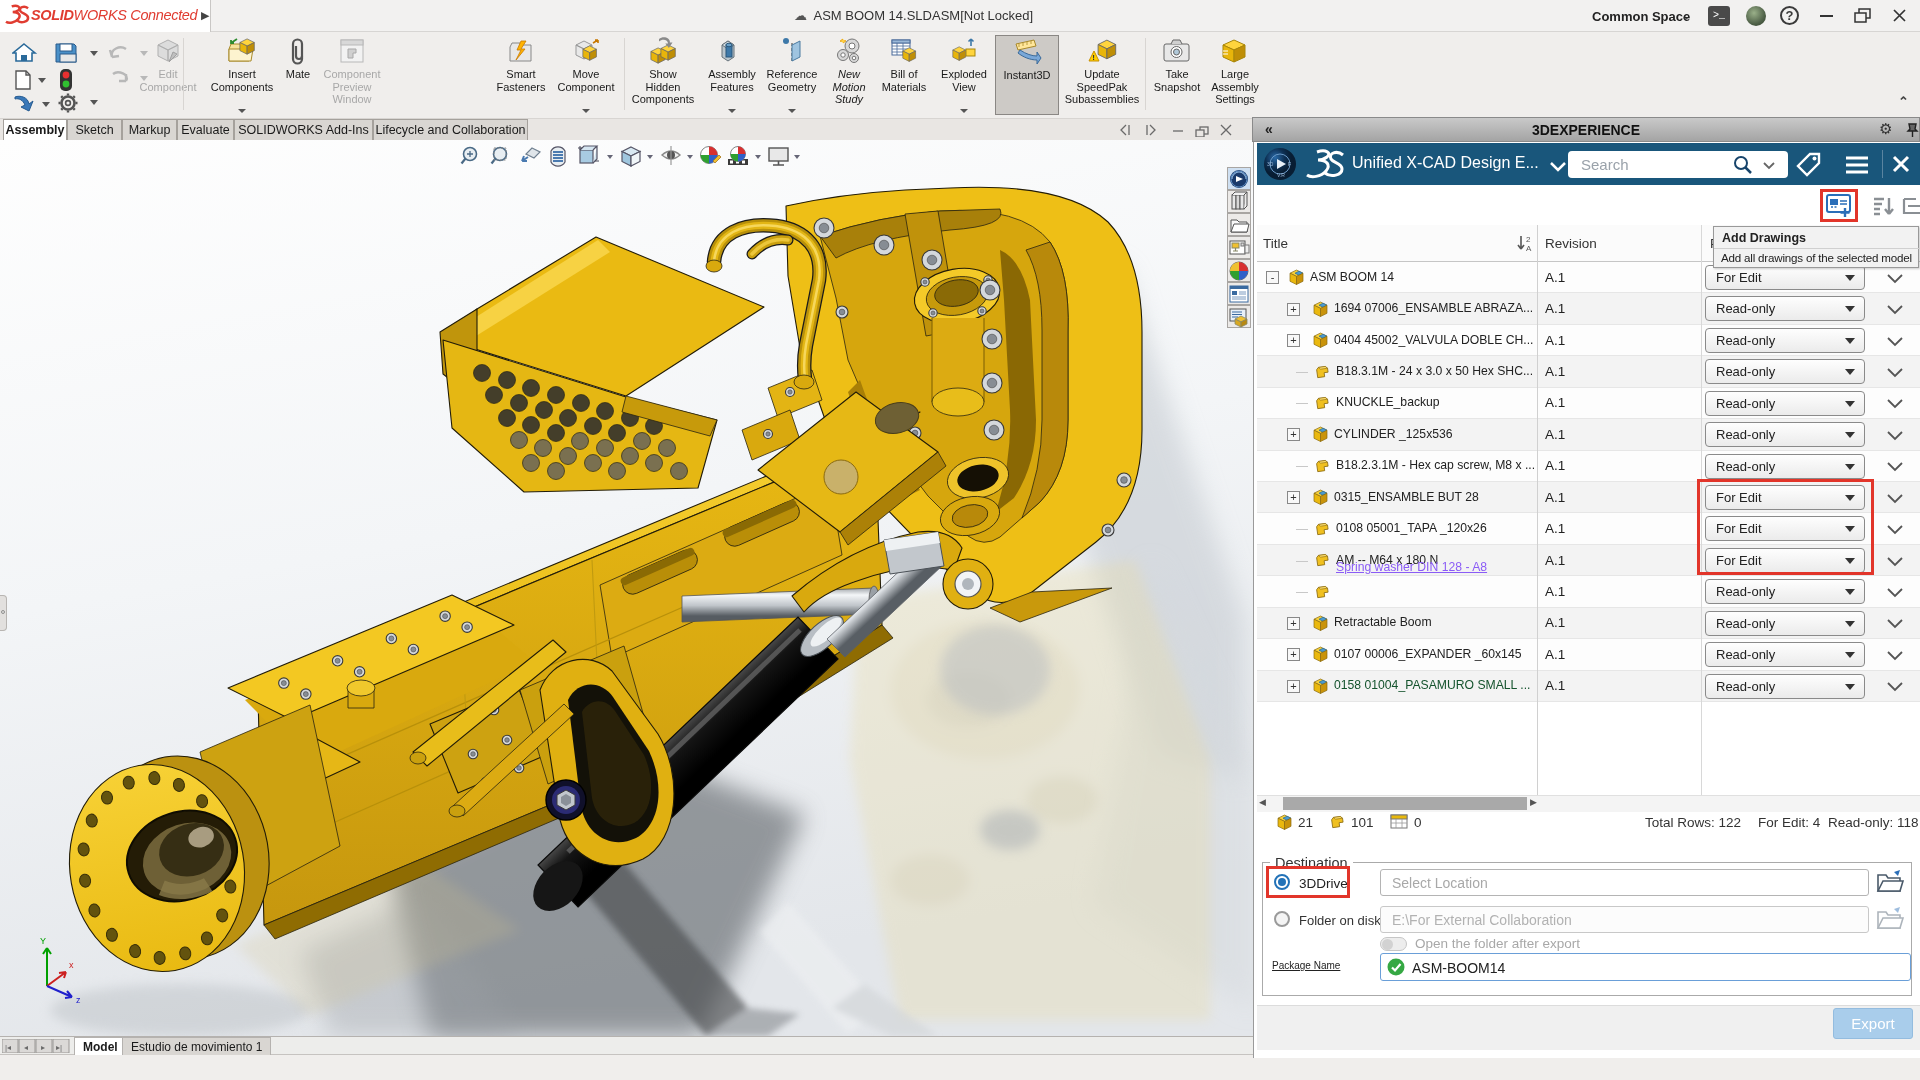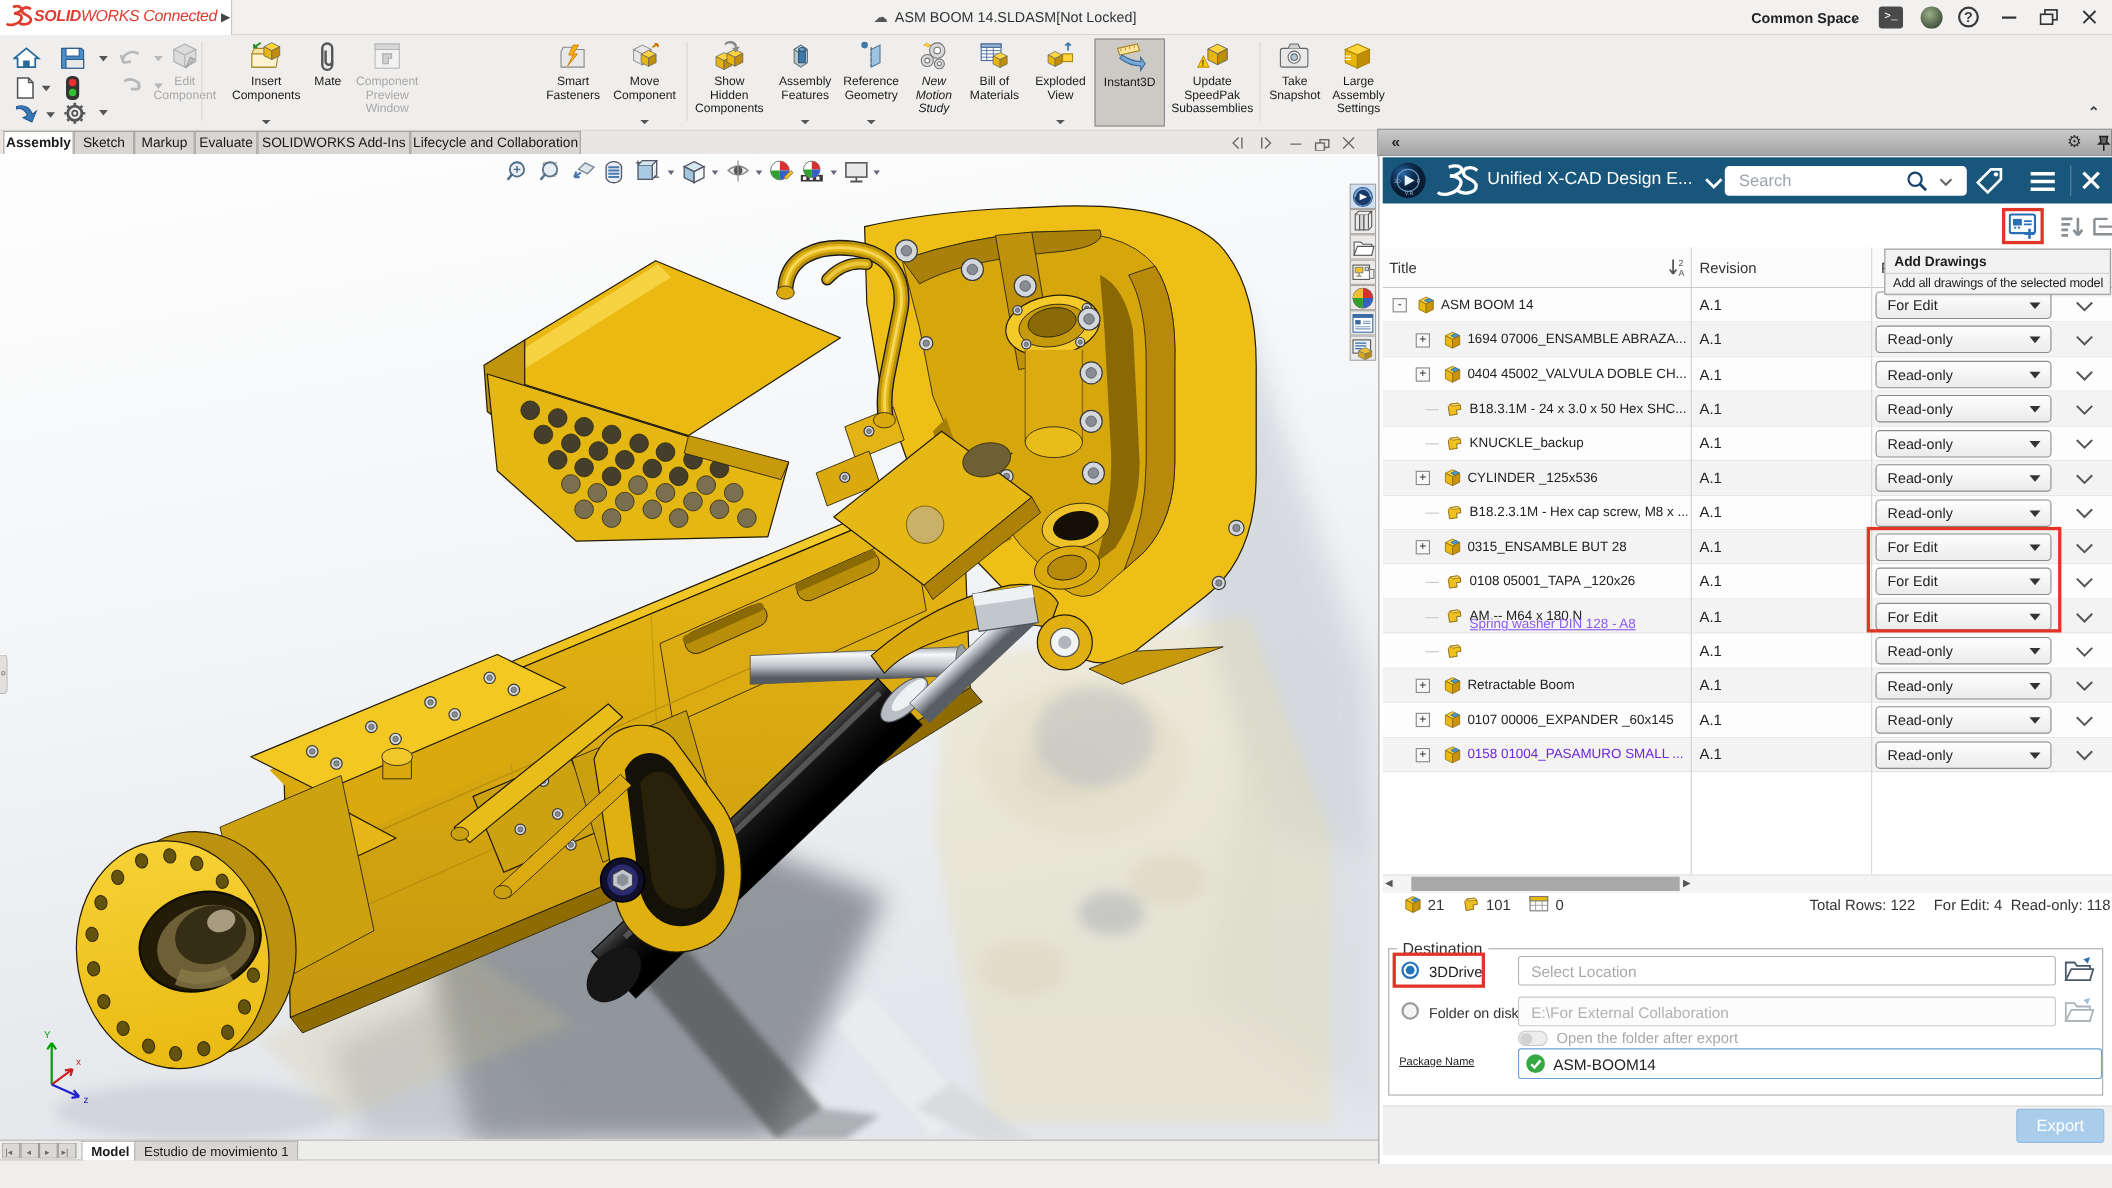--- a/index.html
+++ b/index.html
@@ -671,20 +671,21 @@
           <text x="22" y="11">◂</text>
           <text x="39" y="11">▸</text>
           <text x="54" y="11">▸|</text>
         </g>
     </svg>
     <div class="mtab" style="left:74px; font-weight:bold; background:#fff; border:1px solid #b5b2af; border-bottom:none;">Model</div>
     <div class="mtab" style="left:122px; background:#d9d6d2; border:1px solid #b5b2af; border-bottom:none;">Estudio de movimiento 1</div>
   </div>
   <div id="dexbar">
     <div class="abs" style="left:12px; top:3px; font-size:14px; font-weight:bold; color:#222;">«</div>
+    <div class="abs" style="left:0; top:4px; width:666px; text-align:center; font-size:14px; font-weight:bold; color:#111;">3DEXPERIENCE</div>
     <div class="abs" style="left:626px; top:2px; font-size:15px; color:#333;">⚙</div>
     <svg class="abs" style="left:652px; top:4px" width="15" height="16" viewBox="0 0 15 16">
         <path d="M4 2 L11 2 L10 7 L12 9 L3 9 L5 7 Z M7.5 9 L7.5 15" stroke="#222" stroke-width="1.4" fill="#666"></path>
       </svg>
   </div>
   <div id="panel"></div>
   <div id="bluehdr"></div>
   <svg class="abs" style="left:1263px; top:147px" width="34" height="34" viewBox="0 0 34 34">
  <defs>
         <radialGradient id="cmp" cx="0.35" cy="0.3">
@@ -923,21 +924,21 @@
       <path d="M2 1 L9 8 L16 1" stroke="#555" stroke-width="1.8" fill="none"></path>
     </svg>
   <div class="abs" style="left:1257px; top:670.6px; width:663px; height:31.43px; background:#f3f3f3; border-bottom:1px solid #e6e6e6;"></div>
   <div class="abs" style="left:1287px; top:680px; width:13px; height:13px; background:#f8f8f8; border:1px solid #888; font-size:11px; line-height:11px; text-align:center; color:#333;">+</div>
   <svg class="abs" style="left:1312px; top:678px" width="17" height="17" viewBox="0 0 17 17">
       <path d="M8.5 1 L15 4.2 L8.5 7.4 L2 4.2 Z" fill="#f5d03a" stroke="#8a6a10" stroke-width="0.7"></path>
       <path d="M11 2.2 L15 4.2 L11 6.2 L7 4.2 Z" fill="#4a9ad0" stroke="#2a6a9a" stroke-width="0.7"></path>
       <path d="M2 4.2 L8.5 7.4 L8.5 15.5 L2 12.3 Z" fill="#eab80e" stroke="#8a6a10" stroke-width="0.7"></path>
       <path d="M8.5 7.4 L15 4.2 L15 12.3 L8.5 15.5 Z" fill="#c9930a" stroke="#8a6a10" stroke-width="0.7"></path>
     </svg>
-  <div class="abs" style="left:1334px; top:678px; font-size:12.2px; color:#6d28d9; white-space:nowrap; width:200px; overflow:hidden;">0158 01004_PASAMURO SMALL ...</div>
+  <div class="abs" style="left:1334px; top:678px; font-size:12.2px; color:#14532d; white-space:nowrap; width:200px; overflow:hidden;">0158 01004_PASAMURO SMALL ...</div>
   <div class="abs" style="left:1545px; top:678px; font-size:13.5px; color:#222;">A.1</div>
   <div class="abs ddl" style="left:1705px; top:674px;">Read-only</div>
   <svg class="abs" style="left:1886px; top:682px" width="18" height="10">
       <path d="M2 1 L9 8 L16 1" stroke="#555" stroke-width="1.8" fill="none"></path>
     </svg>
   <div class="abs" style="left:1537px; top:225px; width:1px; height:570px; background:#d0d0d0;"></div>
   <div class="abs" style="left:1701px; top:225px; width:1px; height:570px; background:#d8d8d8;"></div>
   <div class="redbox" style="left:1697px; top:479px; width:177px; height:96px;"></div>
   <div class="abs" style="left:1713px; top:226px; width:206px; height:42px; background:#f2f2f2; border:1px solid #999; box-shadow:1px 1px 2px rgba(0,0,0,0.2);">
  <div style="position:absolute; left:8px; top:4px; font-size:12.5px; font-weight:bold; color:#222;">Add Drawings</div>

